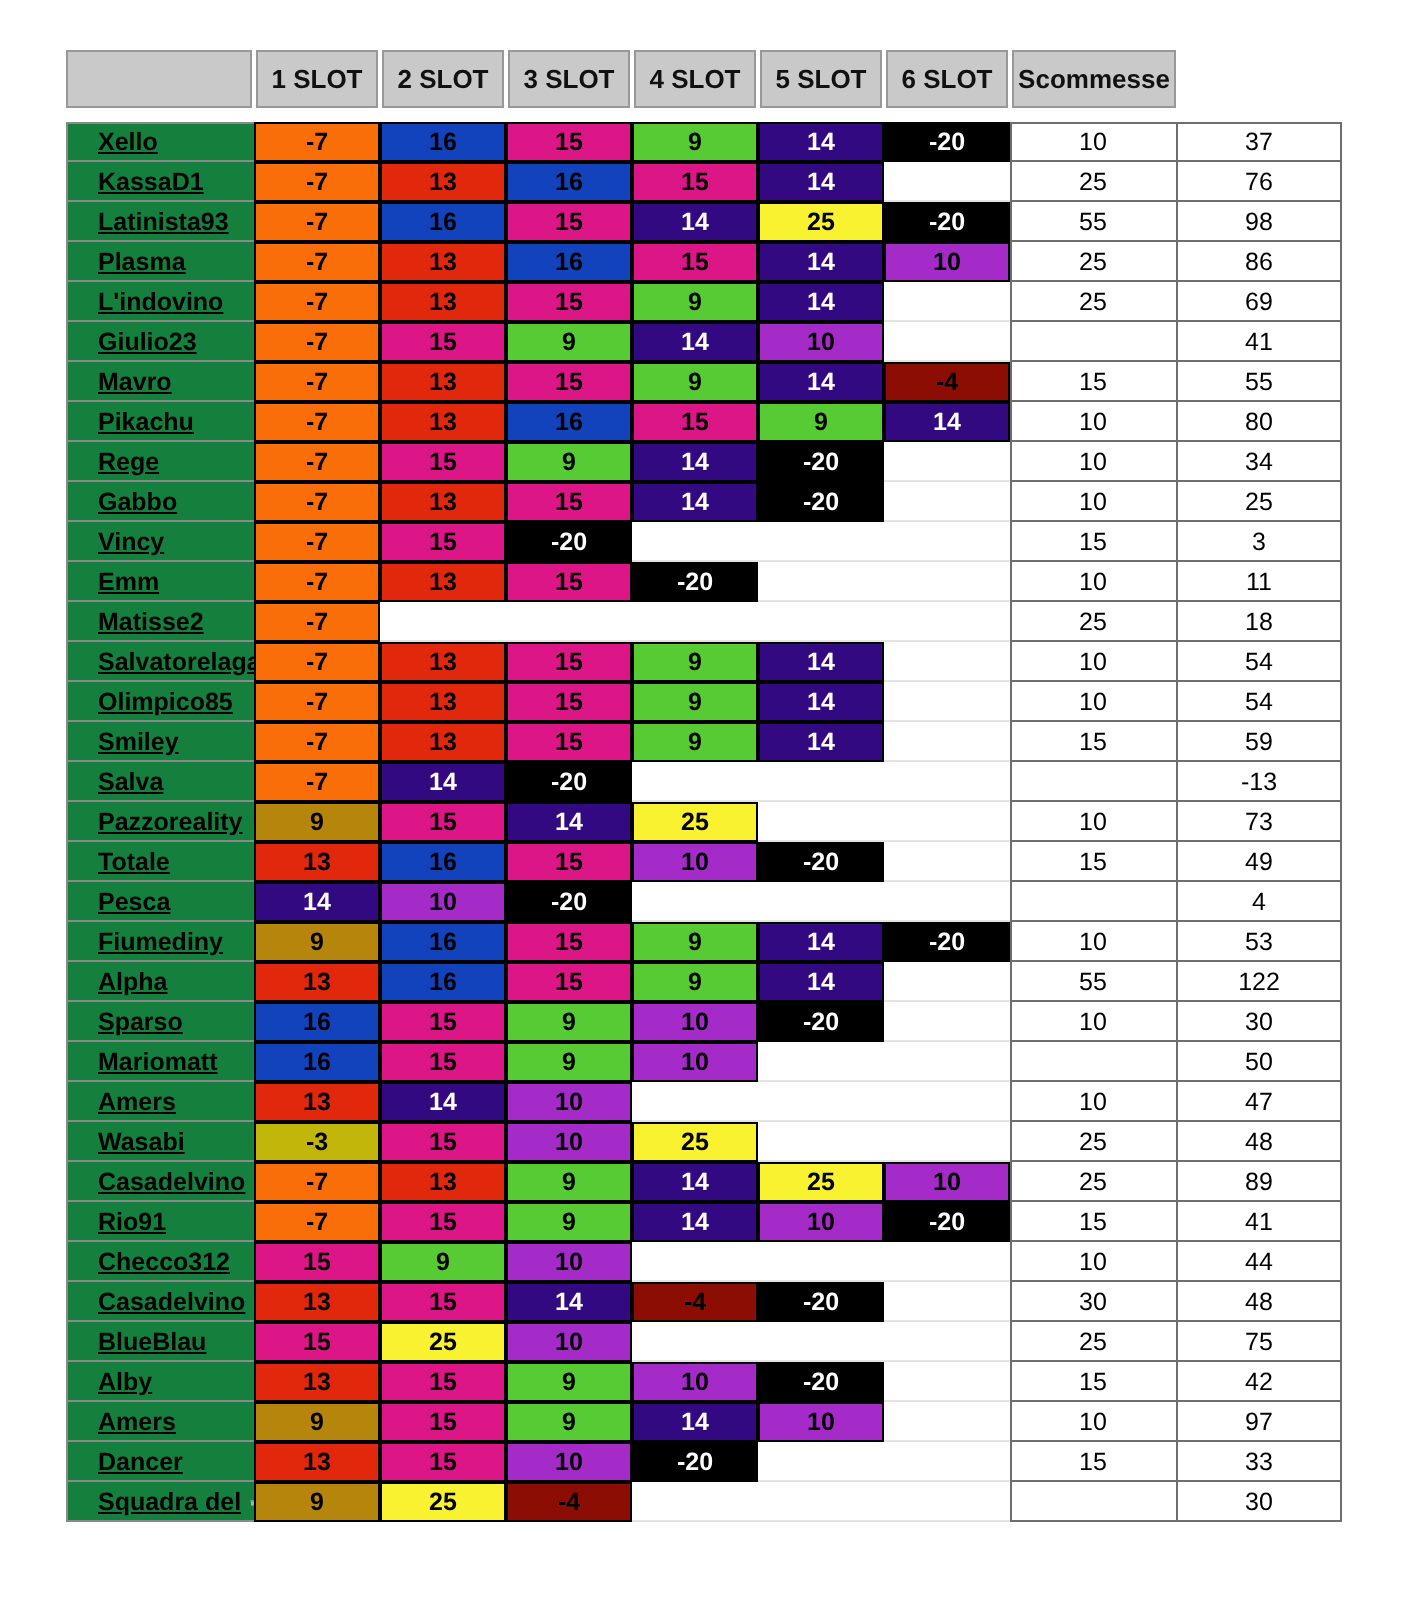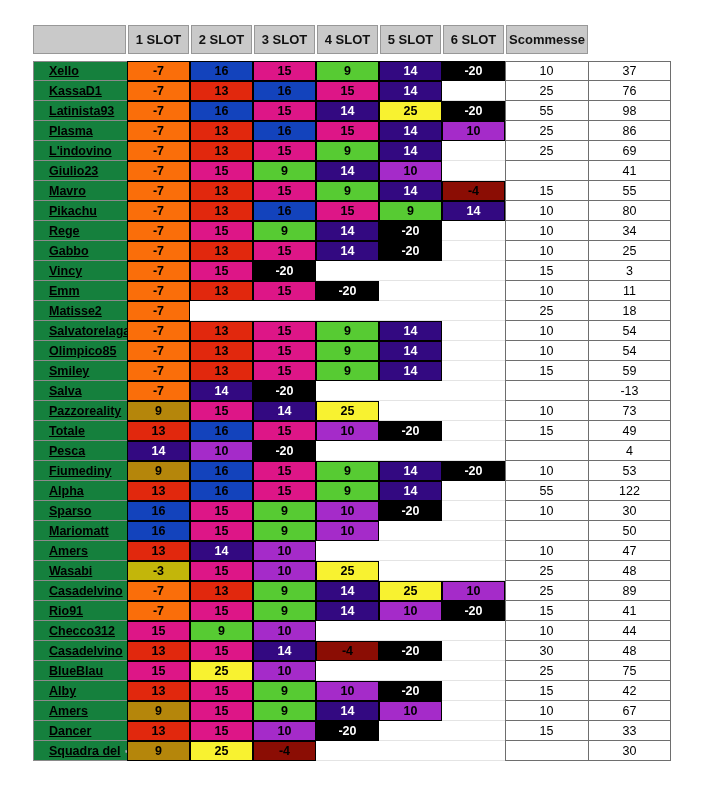--- a/index.html
+++ b/index.html
@@ -432,21 +432,21 @@
       <div class="ncell">
         <span>Amers</span>
       </div>
       <div class="scell" style="background: rgb(181, 134, 11);">9</div>
       <div class="scell" style="background: rgb(221, 22, 135);">15</div>
       <div class="scell" style="background: rgb(87, 203, 51);">9</div>
       <div class="scell lt" style="background: rgb(51, 9, 129);">14</div>
       <div class="scell" style="background: rgb(165, 43, 201);">10</div>
       <div class="ecell"></div>
       <div class="wcell">10</div>
-      <div class="wcell rt">67</div>
+      <div class="wcell rt">97</div>
       <div class="ncell">
         <span>Dancer</span>
       </div>
       <div class="scell" style="background: rgb(225, 40, 13);">13</div>
       <div class="scell" style="background: rgb(221, 22, 135);">15</div>
       <div class="scell" style="background: rgb(165, 43, 201);">10</div>
       <div class="scell lt" style="background: rgb(0, 0, 0);">-20</div>
       <div class="ecell"></div>
       <div class="ecell"></div>
       <div class="wcell">15</div>

